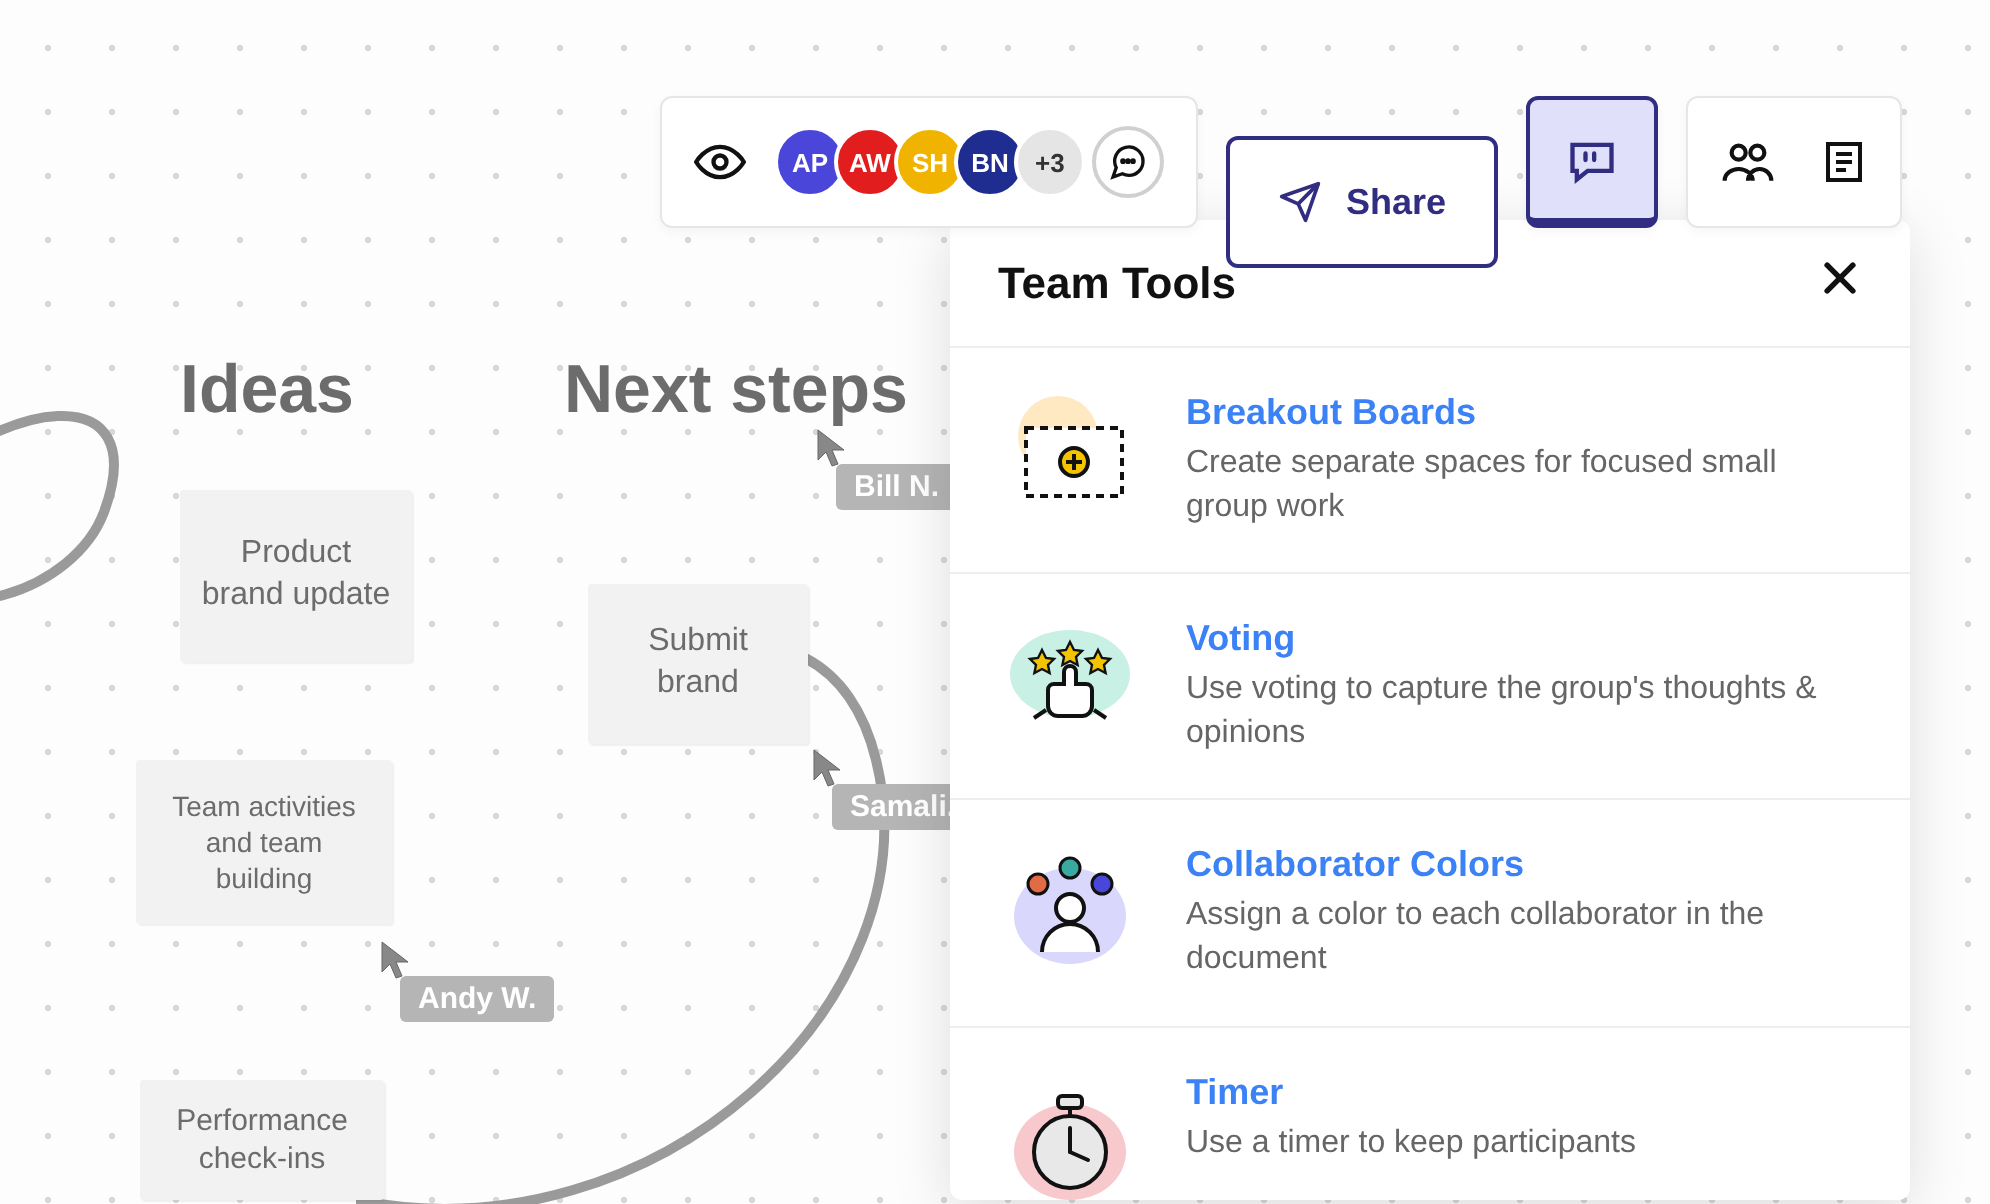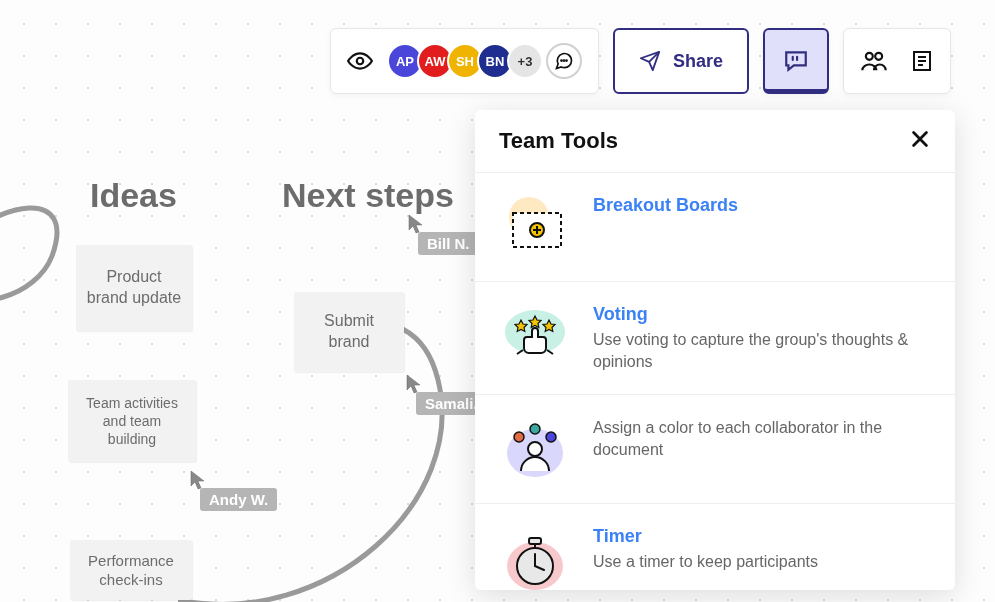--- a/index.html
+++ b/index.html
@@ -60,20 +60,21 @@
   height: 66px;
   padding: 0 24px;
   display: flex;
   align-items: center;
   gap: 12px;
   background:#fff;
   color:#312e81;
   font-size: 18px;
   font-weight: 600;
   cursor: pointer;
+  margin-top: 40px;
 }
 .tool-btn{
   height:66px; width:66px; border-radius:6px;
   display:flex;align-items:center;justify-content:center;
   background:#fff; border:1px solid #e6e6e6;
   box-shadow:0 2px 6px rgba(0,0,0,0.04);
   cursor:pointer;
 }
 .tool-btn.active{
   background:#e0e0fa;
@@ -234,21 +235,21 @@
     <path d="M0 70 C 60 10, 135 2, 110 70 C 95 110, 30 130, 0 100" stroke="#9a9a9a" stroke-width="5" fill="none" stroke-linecap="round"></path>
   </svg>
 
   <svg class="scribble" width="400" height="400" style="left:178px; top:270px;">
     <path d="M0 330 C 150 360, 290 230, 260 110 C 248 60, 210 42, 170 60" stroke="#9a9a9a" stroke-width="5" fill="none" stroke-linecap="round"></path>
   </svg>
 
   <div class="section-title" style="left:90px; top:176px;">Ideas</div>
   <div class="section-title" style="left:282px; top:176px;">Next steps</div>
 
-  <div class="card" style="left:76px; top:245px; width:116px; height:86px;">Product brand update</div>
+  <div class="card" style="left:90px; top:245px; width:116px; height:86px;">Product brand update</div>
   <div class="card" style="left:70px; top:540px; width:122px; height:60px; font-size:15px;">Performance check-ins</div>
   <div class="card" style="left:68px; top:380px; width:128px; height:82px; font-size:14px;">Team activities and team building</div>
   <div class="card" style="left:294px; top:292px; width:110px; height:80px;">Submit brand</div>
 
   <div class="cursor-label" style="left:402px; top:232px;">
     <span class="ptr"><svg width="16" height="20" viewBox="0 0 16 20">
           <path d="M1 1 L1 16 L5 12 L8 19 L11 18 L8 11 L14 11 Z" fill="#888" stroke="#666" stroke-width="0.5"></path>
         </svg></span>
     <span class="tag">Bill N.</span>
   </div>
@@ -283,20 +284,21 @@
         <svg width="72" height="64" viewBox="0 0 72 64">
           <circle cx="30" cy="22" r="20" fill="#ffe9c2"></circle>
           <rect x="14" y="18" width="48" height="34" fill="#fff" stroke="#111" stroke-width="2" stroke-dasharray="4 3"></rect>
           <circle cx="38" cy="35" r="7" fill="#f5c400" stroke="#111" stroke-width="2"></circle>
           <line x1="38" y1="31" x2="38" y2="39" stroke="#111" stroke-width="2"></line>
           <line x1="34" y1="35" x2="42" y2="35" stroke="#111" stroke-width="2"></line>
         </svg>
       </div>
       <div>
         <h3>Breakout Boards</h3>
+        <p>Create separate spaces for focused small group work</p>
       </div>
     </div>
 
     <div class="panel-item">
       <div class="panel-icon">
         <svg width="72" height="64" viewBox="0 0 72 64">
           <ellipse cx="36" cy="28" rx="30" ry="22" fill="#c8f0e5"></ellipse>
           <g fill="#f5c400" stroke="#111" stroke-width="1.2">
             <path d="M22 16 l2 4 4 .5 -3 3 .8 4 -3.8 -2 -3.8 2 .8 -4 -3 -3 4 -.5z"></path>
             <path d="M36 12 l2 4 4 .5 -3 3 .8 4 -3.8 -2 -3.8 2 .8 -4 -3 -3 4 -.5z"></path>
@@ -320,20 +322,21 @@
         <svg width="72" height="64" viewBox="0 0 72 64">
           <ellipse cx="36" cy="36" rx="28" ry="24" fill="#d9d7fb"></ellipse>
           <circle cx="36" cy="32" r="7" fill="#fff" stroke="#111" stroke-width="2"></circle>
           <path d="M22 54 a14 14 0 0 1 28 0" fill="#fff" stroke="#111" stroke-width="2"></path>
           <circle cx="20" cy="20" r="5" fill="#e06b45" stroke="#111" stroke-width="1.5"></circle>
           <circle cx="36" cy="12" r="5" fill="#3aa99f" stroke="#111" stroke-width="1.5"></circle>
           <circle cx="52" cy="20" r="5" fill="#4a46d9" stroke="#111" stroke-width="1.5"></circle>
         </svg>
       </div>
       <div>
+        <h3>Collaborator Colors</h3>
         <p>Assign a color to each collaborator in the document</p>
       </div>
     </div>
 
     <div class="panel-item" style="padding-bottom:0;">
       <div class="panel-icon">
         <svg width="72" height="64" viewBox="0 0 72 64">
           <ellipse cx="36" cy="40" rx="28" ry="24" fill="#f7c8cc"></ellipse>
           <circle cx="36" cy="40" r="18" fill="#e8e8e8" stroke="#111" stroke-width="2"></circle>
           <rect x="30" y="12" width="12" height="6" rx="2" fill="#e8e8e8" stroke="#111" stroke-width="2"></rect>

